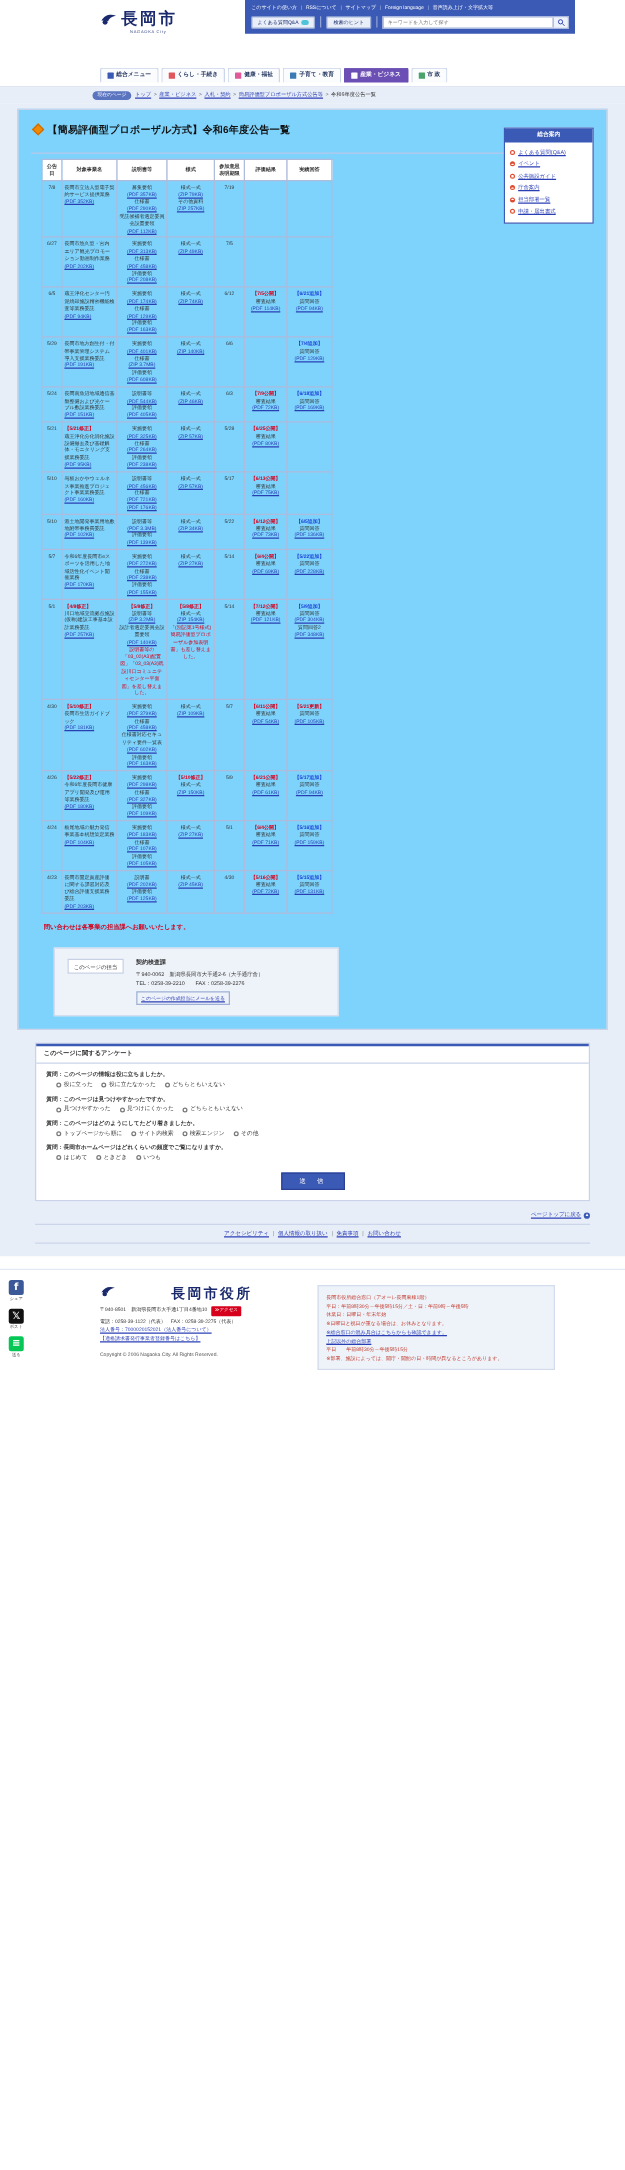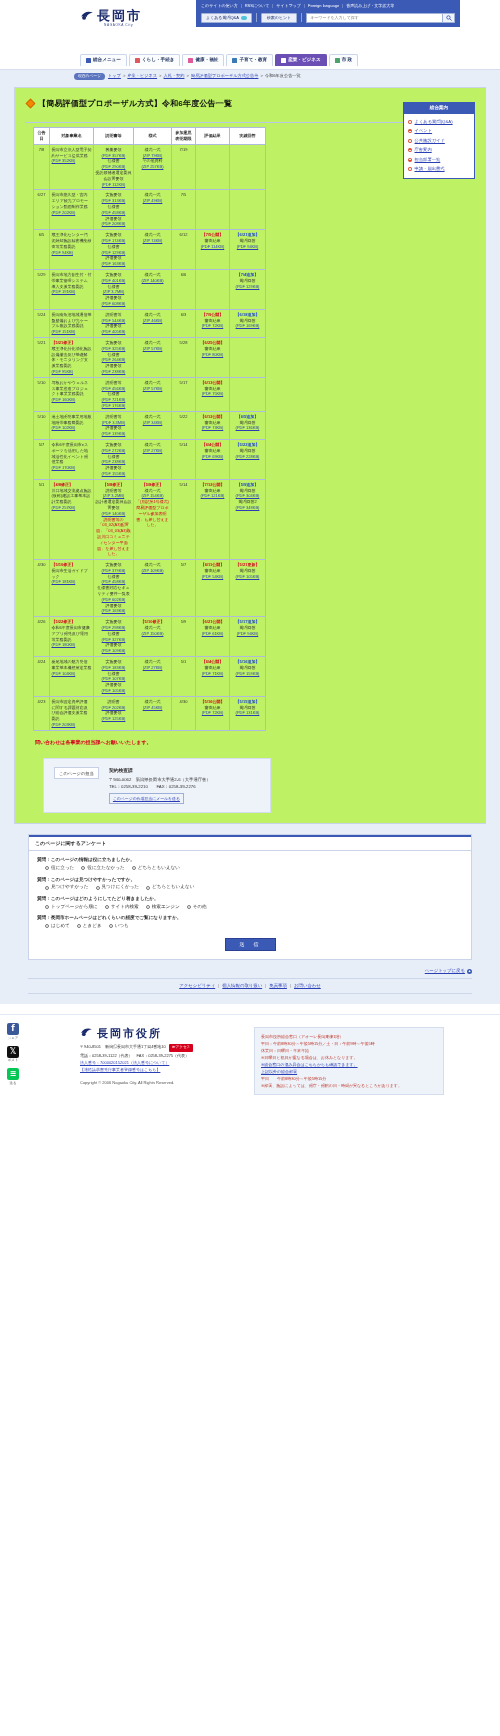--- a/index.html
+++ b/index.html
@@ -44,21 +44,21 @@
   .gi-kosodate{background:#3b7ab5;} .gi-sangyo{background:#fff;} .gi-shisei{background:#4aa36a;}
 
   
   .crumb-bar { background:#e8eef8; padding:3px 0 3px 74px; font-size:4.2px; color:#333; }
   .crumb-tag { display:inline-block; background:#5b74c0; color:#fff; border-radius:6px; padding:.5px 4px; font-size:3.8px; margin-right:3px; }
   .crumb-bar a { color:#2b3fb5; }
   .crumb-bar .gt { padding:0 2px; color:#555;}
 
   
   .page { background:#e8eef8; padding:4px 14px 10px 14px; }
-  .panel { background:#bef264; border:1px solid #c9d4ea; padding:8px 10px 10px 10px; position:relative; }
+  .panel { background:#7dd3fc; border:1px solid #c9d4ea; padding:8px 10px 10px 10px; position:relative; }
   .title-row { display:flex; align-items:center; gap:4px; margin:2px 0 0 2px;}
   .diamond { width:7px; height:7px; background:#f08a00; transform:rotate(45deg); border:1px solid #d06a00; }
   h1 { font-size:8px; margin:0; color:#111; font-weight:bold; letter-spacing:.2px;}
   .updated { text-align:right; font-size:4px; color:#444; margin:6px 8px 1px 0; }
   .hr-blue { height:1px; background:#b9c7ea; margin:0 0 4px 0;}
 
   
   .sidebox { position:absolute; right:10px; top:14px; width:72px; border:1px solid #3b5ab5; background:#fff; }
   .sidebox-h { background:#3b5ab5; color:#fff; font-size:4.6px; text-align:center; padding:2.5px 0; font-weight:bold;}
   .sidebox ul { list-style:none; margin:0; padding:3px 2px 4px 4px; }
@@ -108,21 +108,21 @@
   
   .footer { background:#fff; padding:12px 0 14px 0; position:relative; margin-top:10px; border-top:1px solid #e2e8f4;}
   .sns { position:absolute; left:4px; top:8px; width:18px; }
   .sns-item { text-align:center; margin-bottom:5px; }
   .sns-ic { width:12px;height:12px;border-radius:2px; display:inline-block; color:#fff; font-weight:bold; font-size:8px; line-height:12px; font-family:"DejaVu Sans",sans-serif;}
   .sns-fb{background:#3b5998;} .sns-x{background:#111;} .sns-ln{background:#06c755;}
   .sns-lb { font-size:3.4px; color:#555; margin-top:.5px;}
   .foot-main { margin-left:80px; display:flex; gap:14px; }
   .foot-left { width:160px; }
   .foot-logo { display:flex; align-items:flex-end; gap:3px; }
-  .foot-logo .logo-text { font-size:11px; }
+  .foot-logo .logo-text { font-size:11px;margin-left:40px; }
   .foot-addr { font-size:4px; line-height:1.85; margin-top:4px; color:#333;}
   .access-pill { display:inline-block; background:#d6001c; color:#fff; font-size:3.6px; padding:.5px 3px; border-radius:1px; margin-left:3px;}
   .copyright { font-size:4px; color:#555; margin-top:6px; }
   .foot-right { width:190px; background:#eef2f9; border:1px solid #d4ddee; padding:5px 6px; font-size:4px; line-height:1.75; color:#c0392b;}
   .foot-right a { color:#2b3fb5; }
 </style>
 </head>
 <body>
 
 <div class="header">

